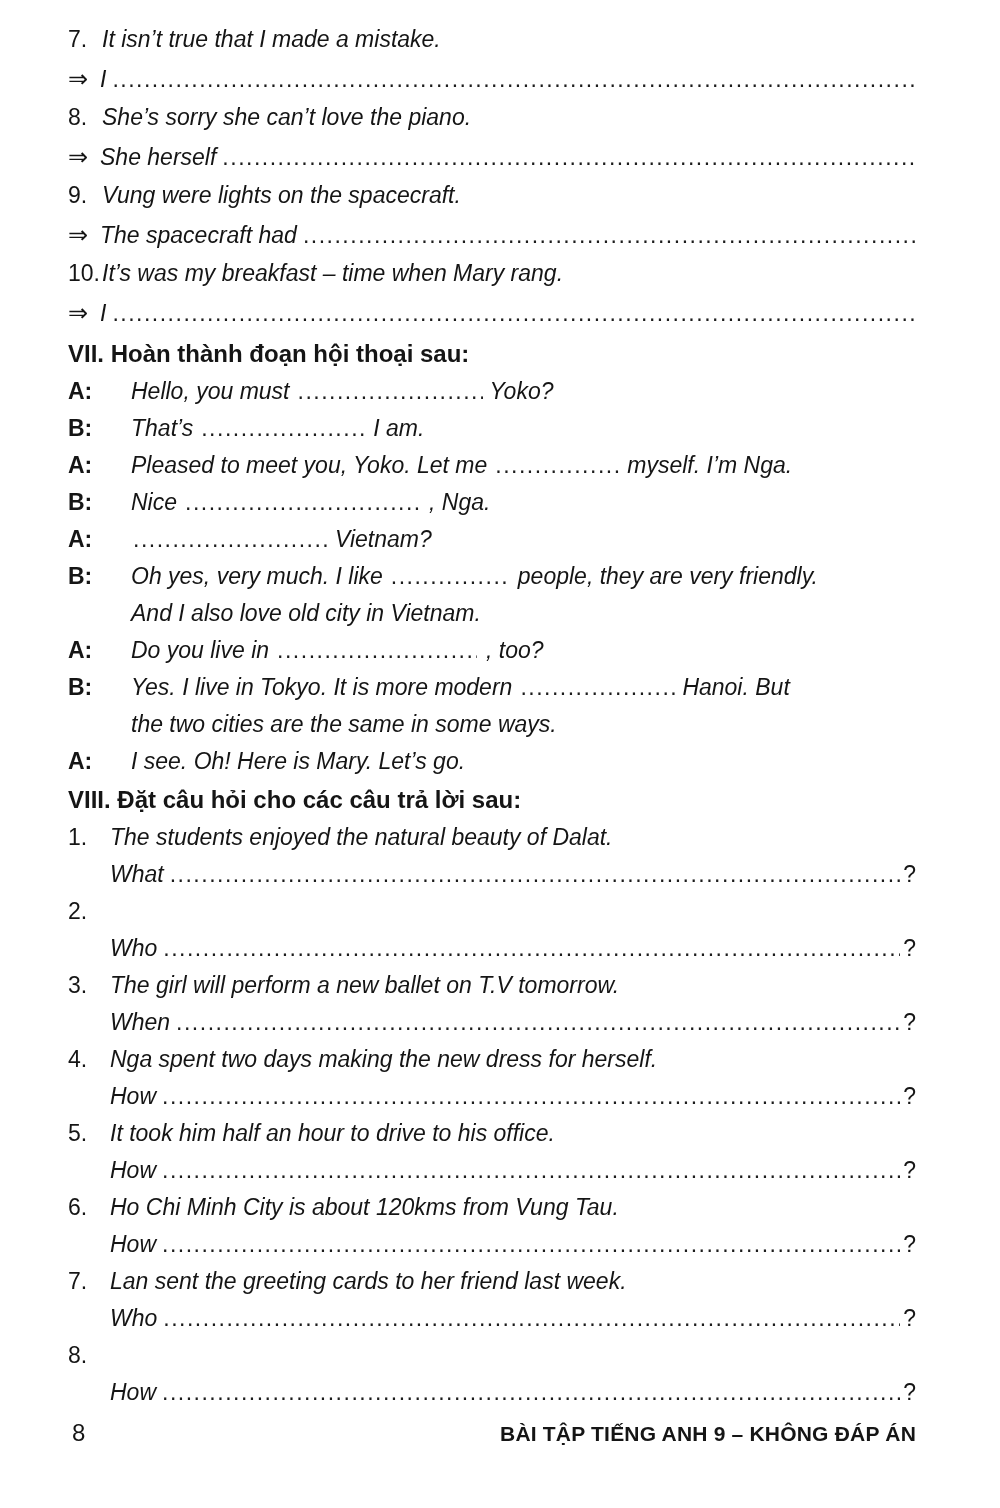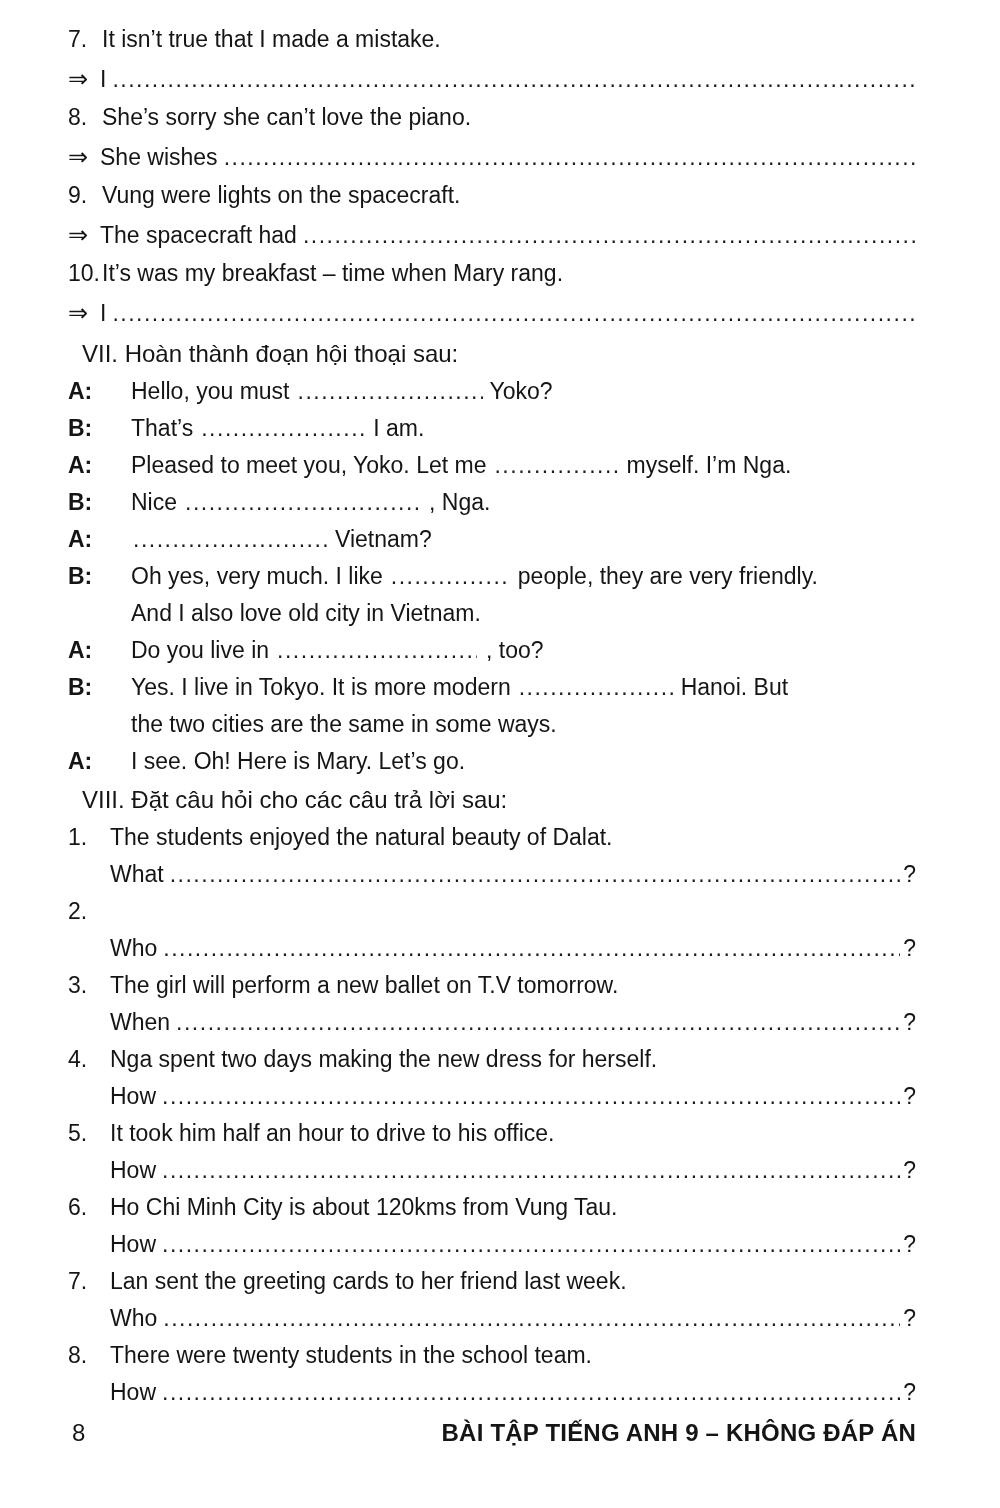--- a/index.html
+++ b/index.html
@@ -21,45 +21,45 @@
     height:39px;
     line-height:39px;
     font-size:23px;
     white-space:nowrap;
   }
   .row.dlg, .row.qa{height:37px;line-height:37px;}
   .num{flex:0 0 auto;min-width:34px;}
   .arrowcol{flex:0 0 auto;min-width:32px;font-size:24px;}
   .spk{flex:0 0 63px;min-width:63px;font-weight:700;}
   .qnum{flex:0 0 42px;min-width:42px;}
-  .txt{flex:0 0 auto;}
+  .txt{flex:0 0 auto;font-style:italic;}
   .pre{margin-right:6px;}
   .post{margin-left:5px;}
   .post.tight{margin-left:7px;}
   .dots{
     flex:1 1 auto;min-width:0;
     overflow:hidden;white-space:nowrap;
     letter-spacing:1.5px;
     color:#1c1c1c;
   }
   .dots.fixed{flex-grow:0;flex-shrink:0;margin:0 2px;}
   .heading{
-    font-weight:400;font-size:24px;
+    font-weight:700;font-size:24px;
     height:39px;line-height:39px;
-    margin-left:14px;
+    margin-left:0;
     white-space:nowrap;
   }
   .heading.h7{margin-top:2px;}
   .qmark{margin-left:3px;}
   .footer{
     display:flex;justify-content:space-between;align-items:baseline;
     margin-top:8px;padding-right:0;
   }
   .footer .pgnum{font-size:24px;margin-left:4px;}
-  .footer .title{font-weight:700;font-size:24px;letter-spacing:0.2px;}
+  .footer .title{font-weight:700;font-size:21px;letter-spacing:0.2px;}
 </style>
 </head>
 <body>
 
 <div class="page">
   <div id="transform-list">
       <div class="row src">
         <span class="num">7.</span>
         <span class="txt">It isn’t true that I made a mistake.</span>
       </div>
@@ -67,21 +67,21 @@
         <span class="arrowcol">⇒</span>
         <span class="txt pre">I</span>
         <span class="dots">............................................................................................................................................................................................................................................................................................................</span>
       </div>
       <div class="row src">
         <span class="num">8.</span>
         <span class="txt">She’s sorry she can’t love the piano.</span>
       </div>
       <div class="row ans">
         <span class="arrowcol">⇒</span>
-        <span class="txt pre">She wishes</span>
+        <span class="txt pre">She herself</span>
         <span class="dots">............................................................................................................................................................................................................................................................................................................</span>
       </div>
       <div class="row src">
         <span class="num">9.</span>
         <span class="txt">Vung were lights on the spacecraft.</span>
       </div>
       <div class="row ans">
         <span class="arrowcol">⇒</span>
         <span class="txt pre">The spacecraft had</span>
         <span class="dots">............................................................................................................................................................................................................................................................................................................</span>
@@ -226,21 +226,20 @@
         <span class="txt">Lan sent the greeting cards to her friend last week.</span>
       </div>
       <div class="row qa">
         <span class="qnum"></span>
         <span class="txt pre">Who</span>
         <span class="dots">............................................................................................................................................................................................................................................................................................................</span>
         <span class="qmark">?</span>
       </div>
       <div class="row qa">
         <span class="qnum">8.</span>
-        <span class="txt">There were twenty students in the school team.</span>
       </div>
       <div class="row qa">
         <span class="qnum"></span>
         <span class="txt pre">How</span>
         <span class="dots">............................................................................................................................................................................................................................................................................................................</span>
         <span class="qmark">?</span>
       </div>
     </div>
 
   <div class="footer">

